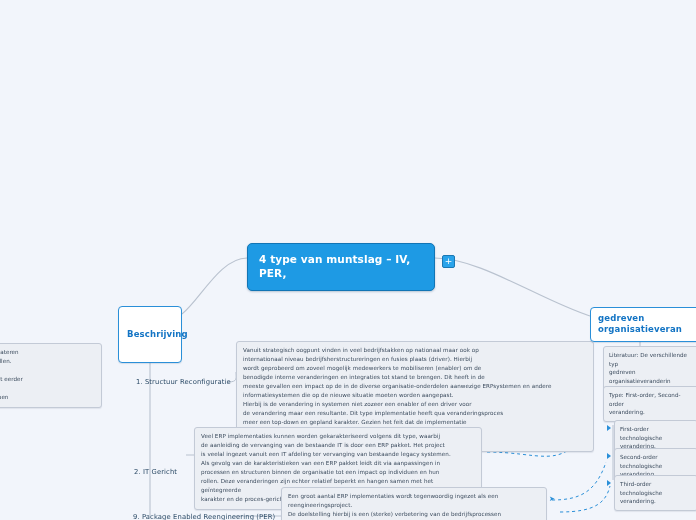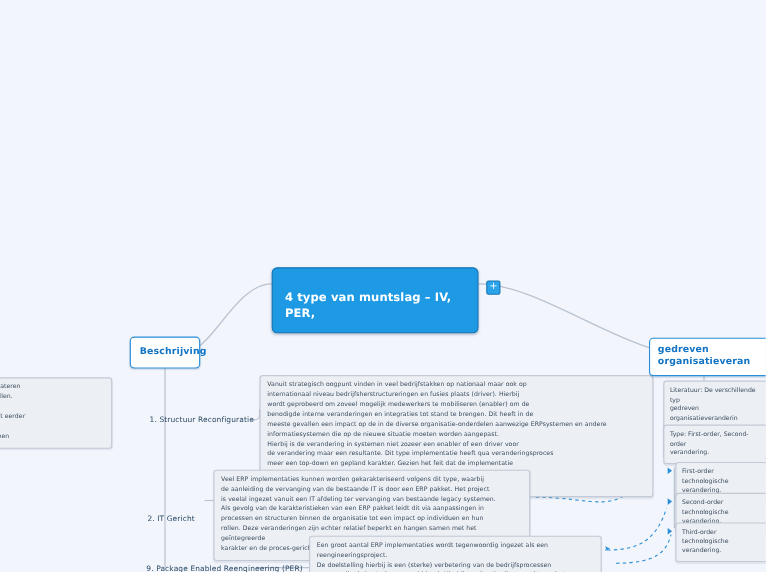--- a/index.html
+++ b/index.html
@@ -31,21 +31,21 @@
   
   .central {
     position: absolute;
     left: 247px;
     top: 243px;
     width: 188px;
     box-sizing: border-box;
     background: #1e9ae4;
     border: 1px solid #1275b5;
     border-radius: 5px;
-    padding: 20px 10px 9px 11px;
+    padding: 8px 10px 9px 11px;
     color: #ffffff;
     font-weight: bold;
     font-size: 10.5px;
     line-height: 1.38;
     letter-spacing: .1px;
     box-shadow: 0 1px 2px rgba(20,60,100,.25);
   }
   .central .l2 { display: block; }
 
   .expand-icon {
@@ -68,21 +68,21 @@
   .topic {
     position: absolute;
     box-sizing: border-box;
     background: #ffffff;
     border: 1px solid #2a8fd8;
     border-radius: 4px;
     color: #1374c4;
     font-weight: bold;
     font-size: 8.5px;
     line-height: 1.35;
-    padding: 8px 8px;
+    padding: 22px 8px;
     letter-spacing: .15px;
     box-shadow: 0 1px 1px rgba(30,80,130,.14);
   }
   #topic-beschrijving {
     left: 118px;
     top: 306px;
     width: 64px;
     text-align: center;
   }
   #topic-typen {

